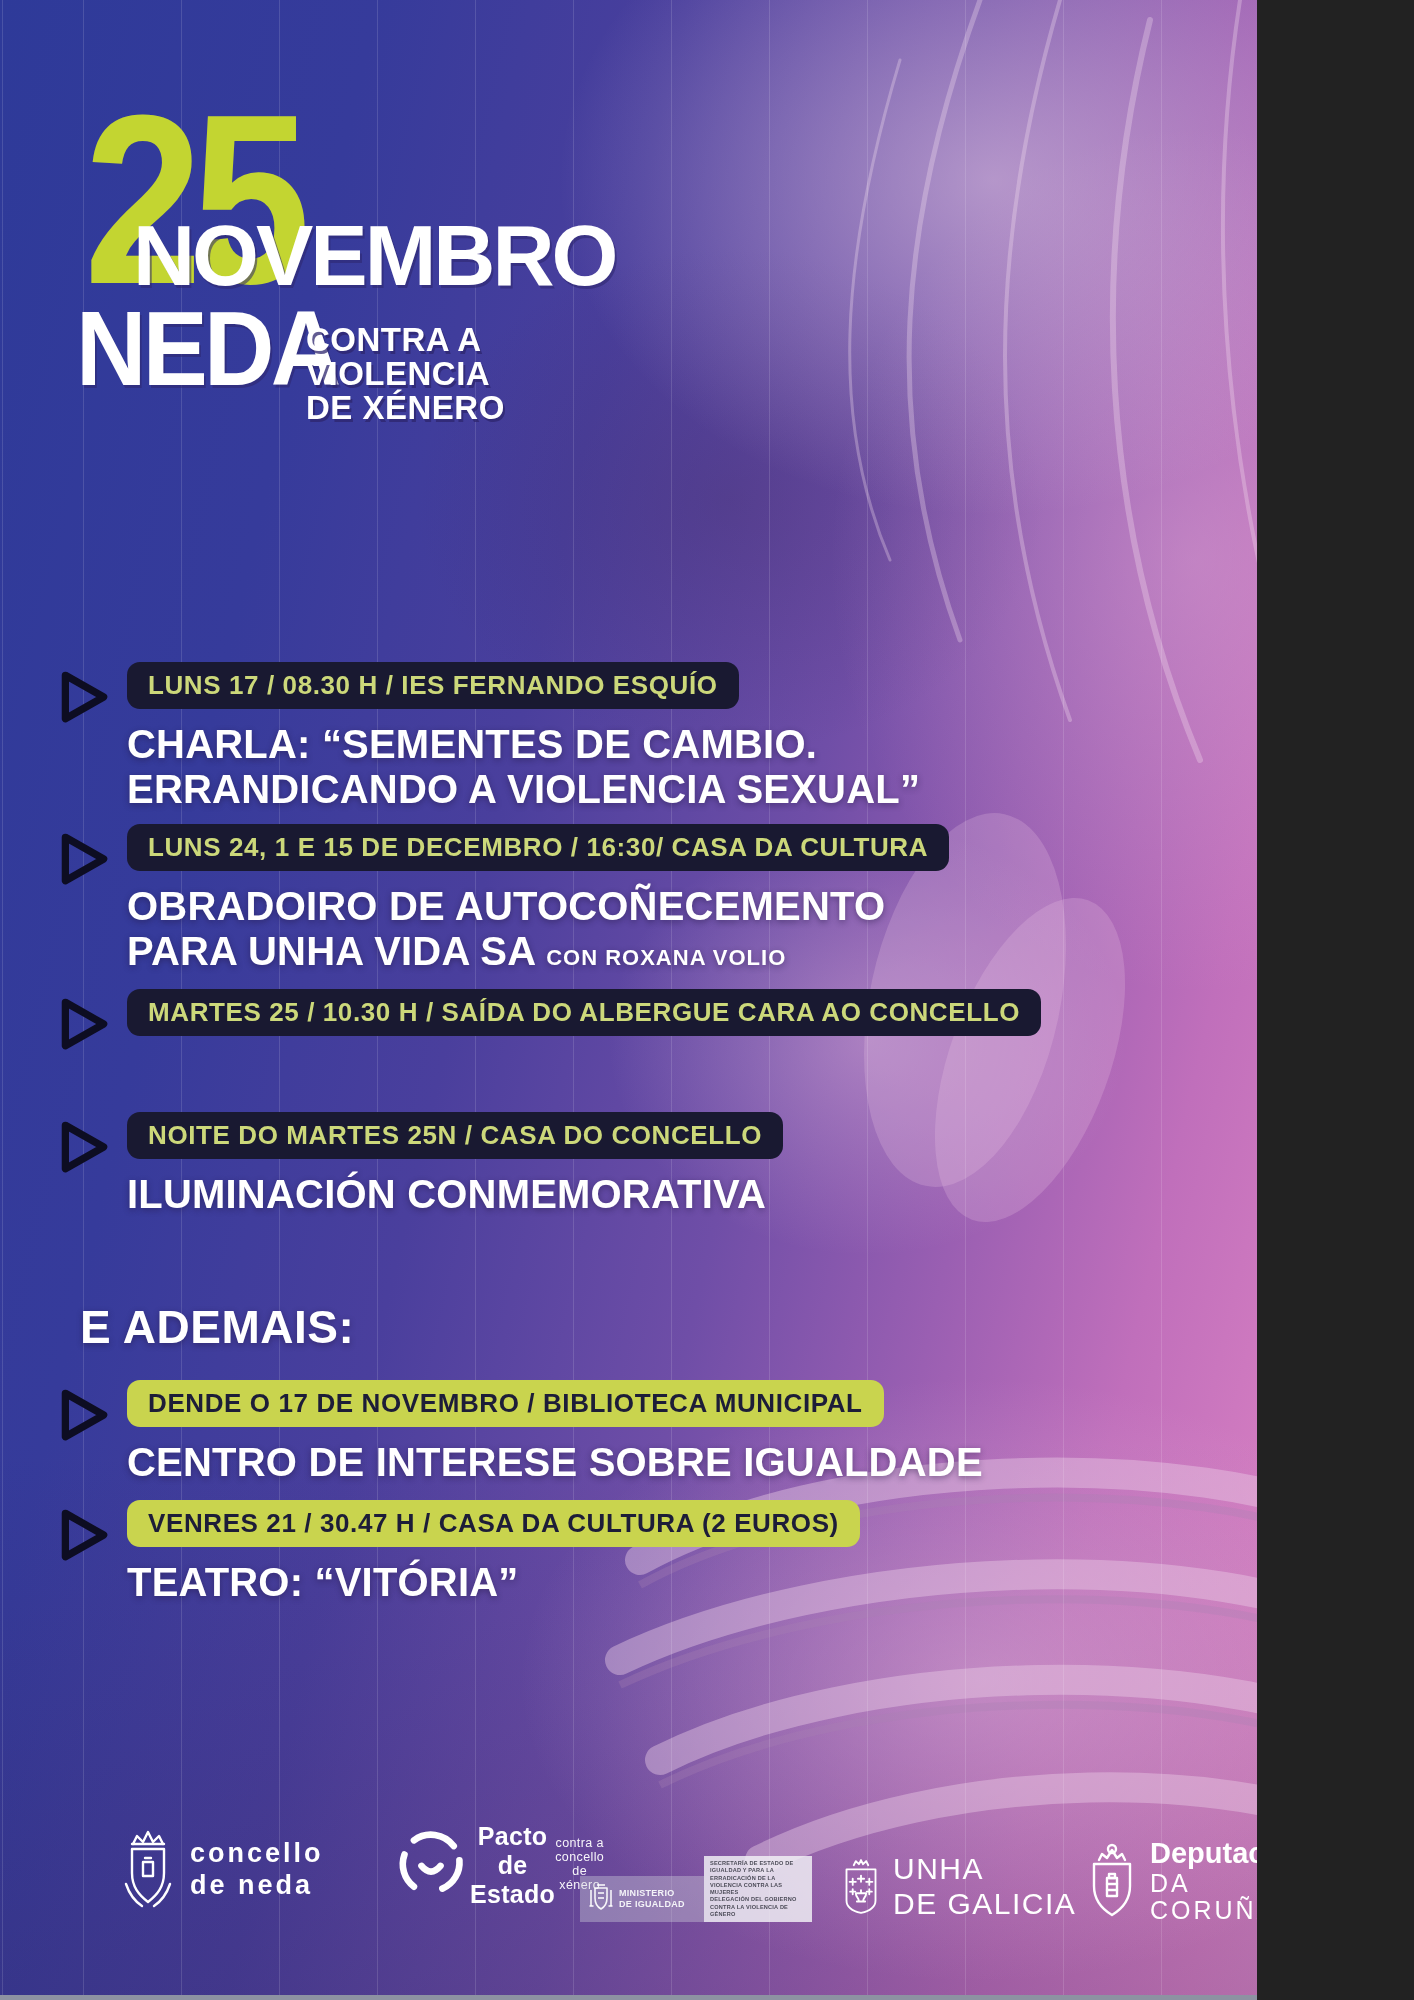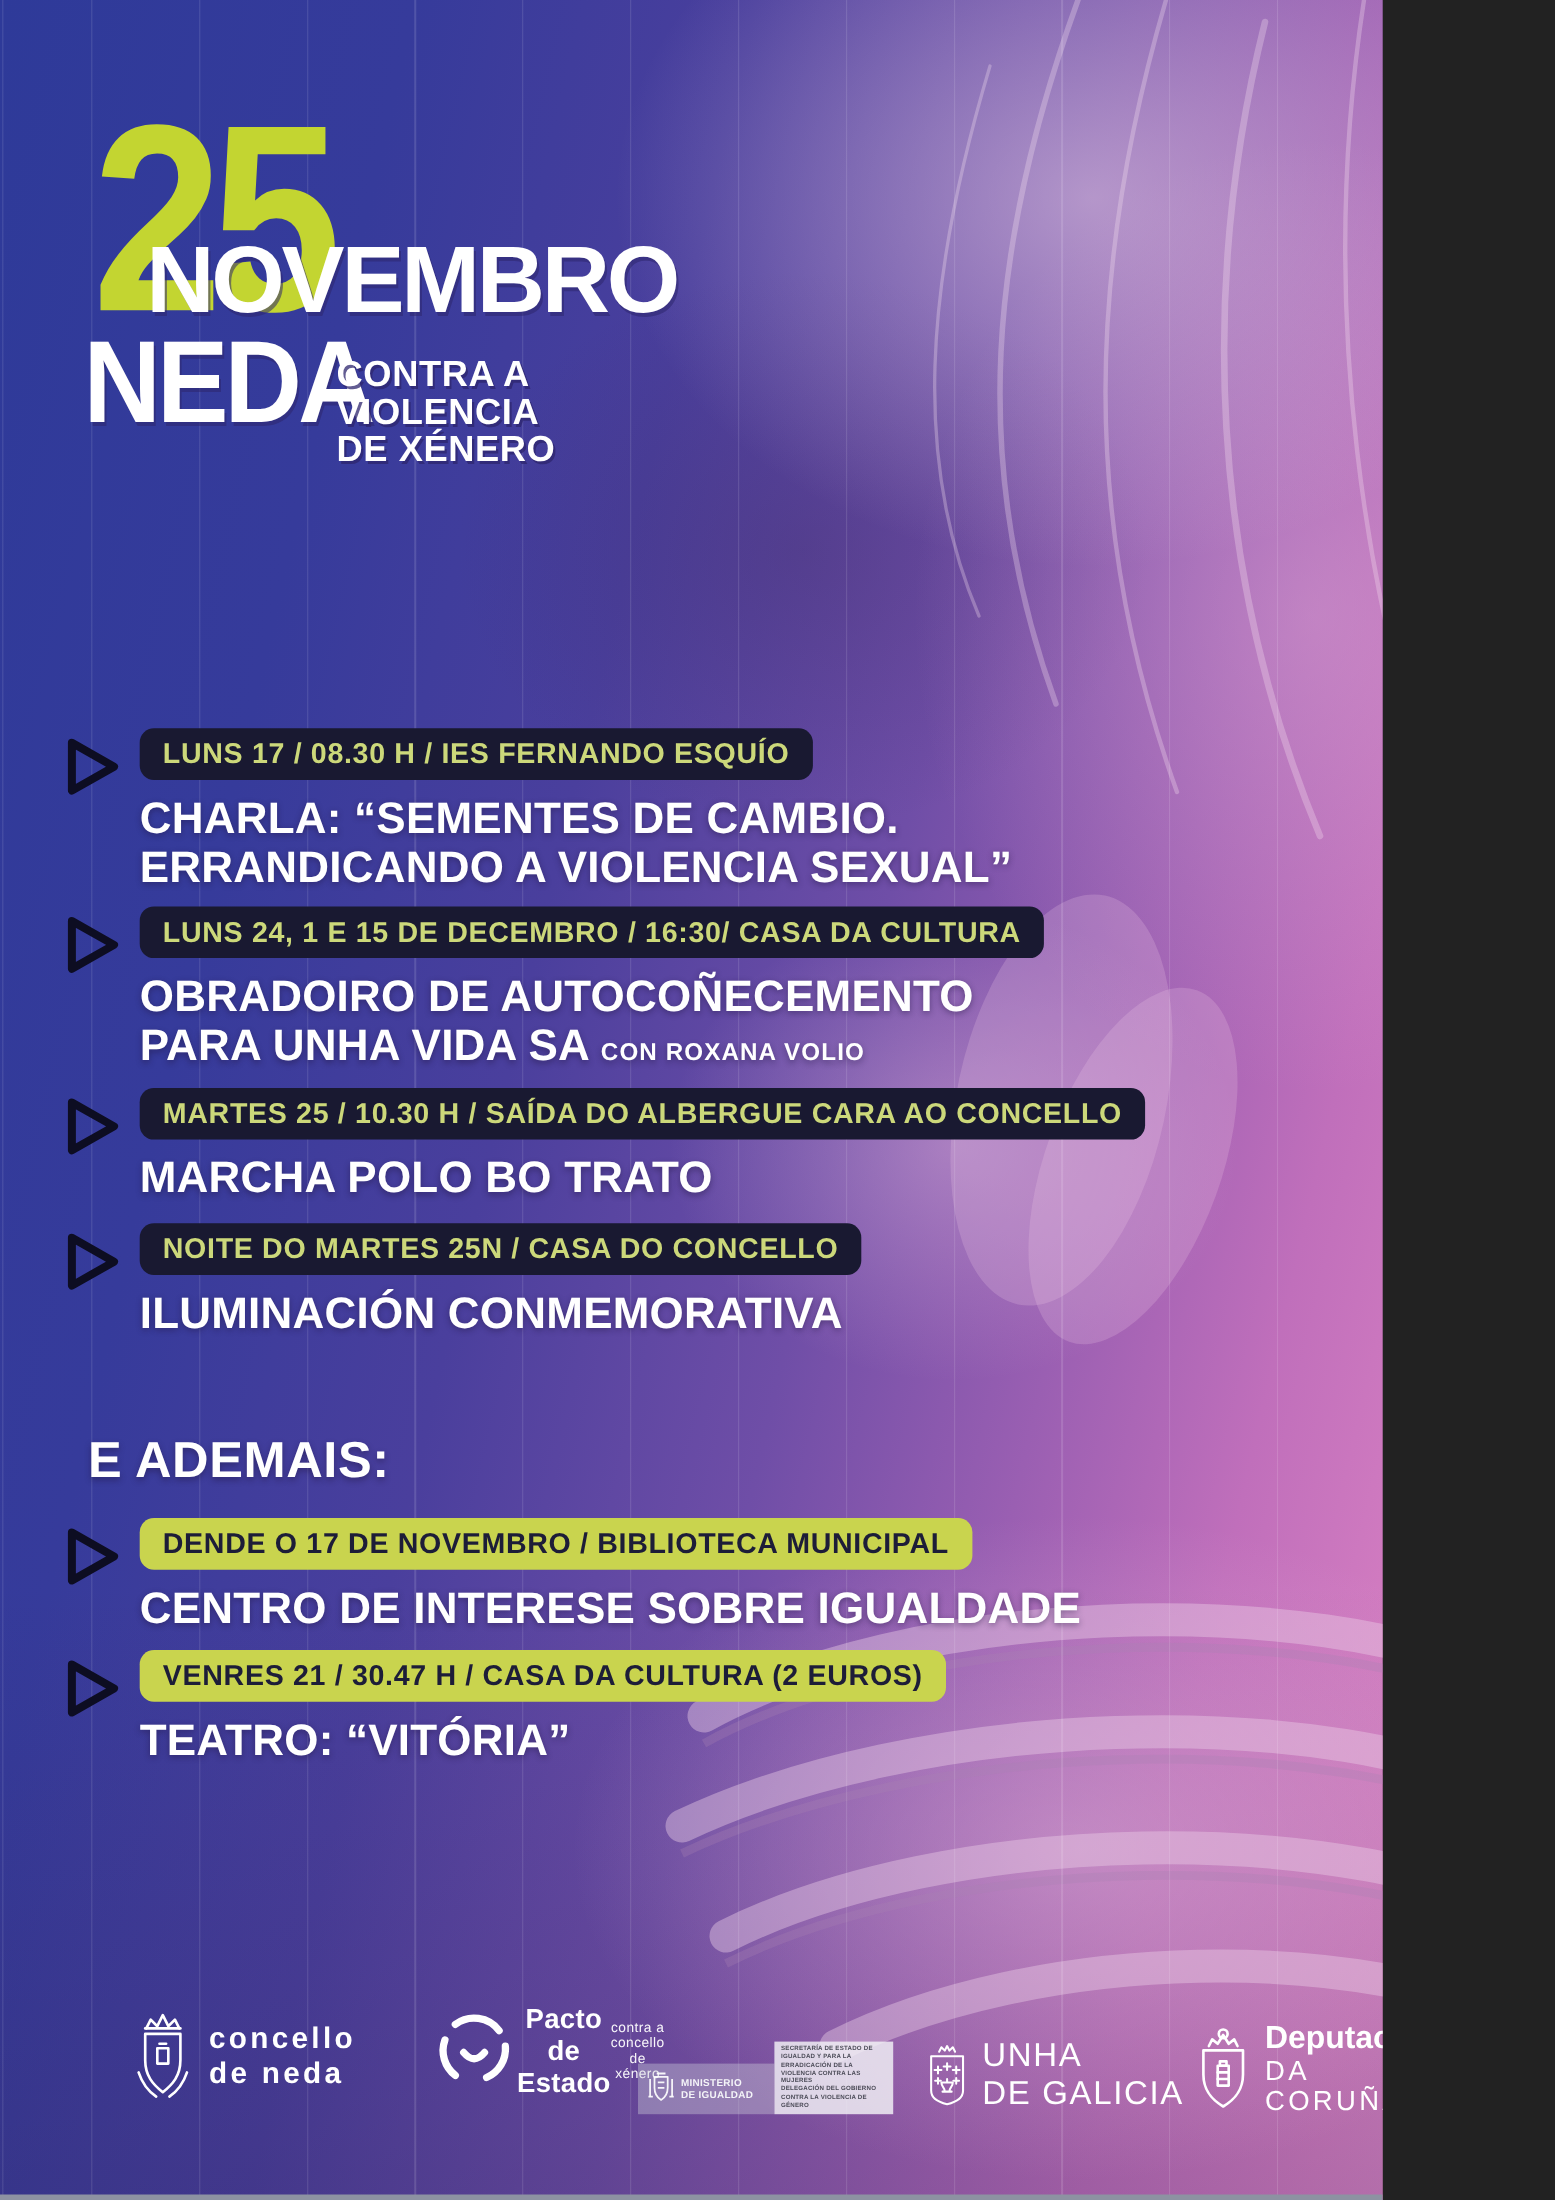--- a/index.html
+++ b/index.html
@@ -177,23 +177,20 @@
       </div>
     </div>
   </div>
 
   <div class="event" style="top:989px">
     <svg class="tri" viewBox="0 0 56 56">
         <path d="M10 7 L47 28 L10 49 Z"></path>
       </svg>
     <div class="event-body">
       <div class="badge badge-dark">MARTES 25 / 10.30 H / SAÍDA DO ALBERGUE CARA AO CONCELLO</div>
-      <div class="event-title">
-        <span>MARCHA POLO BO TRATO</span>
-      </div>
     </div>
   </div>
 
   <div class="event" style="top:1112px">
     <svg class="tri" viewBox="0 0 56 56">
         <path d="M10 7 L47 28 L10 49 Z"></path>
       </svg>
     <div class="event-body">
       <div class="badge badge-dark">NOITE DO MARTES 25N / CASA DO CONCELLO</div>
       <div class="event-title">

